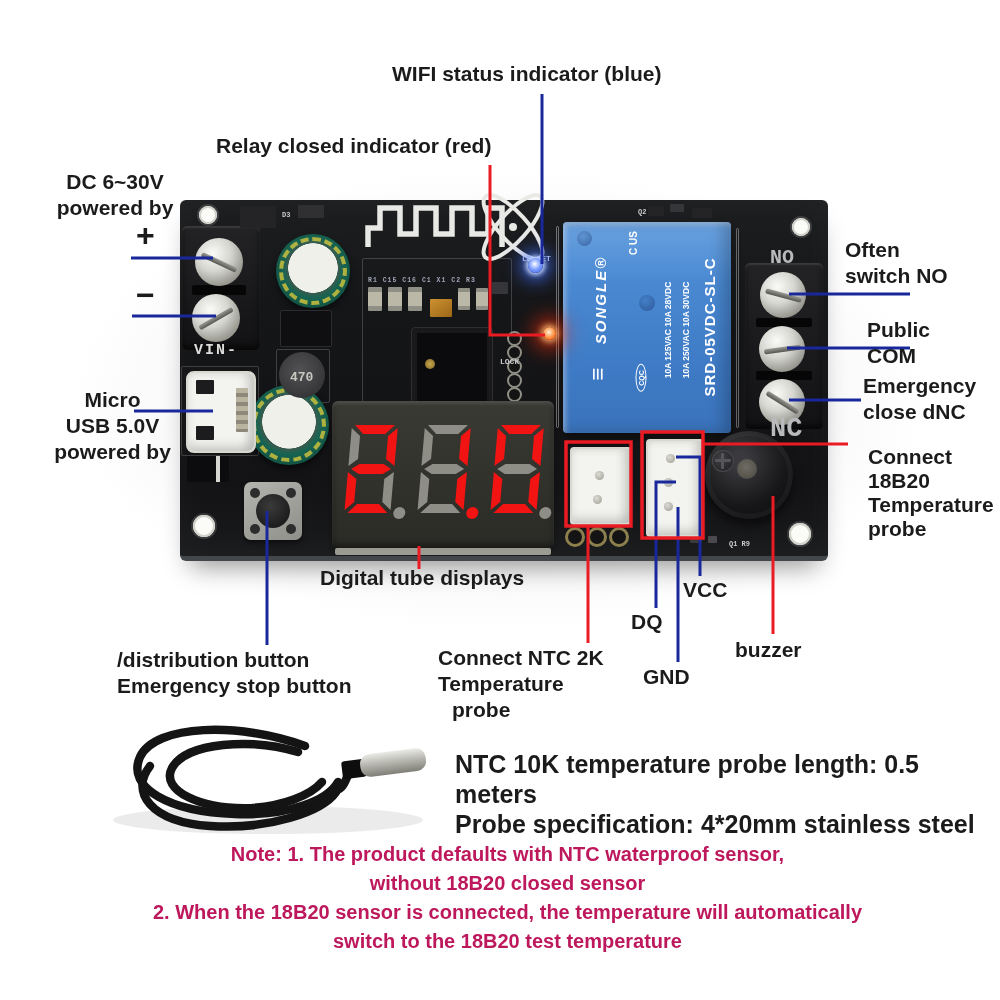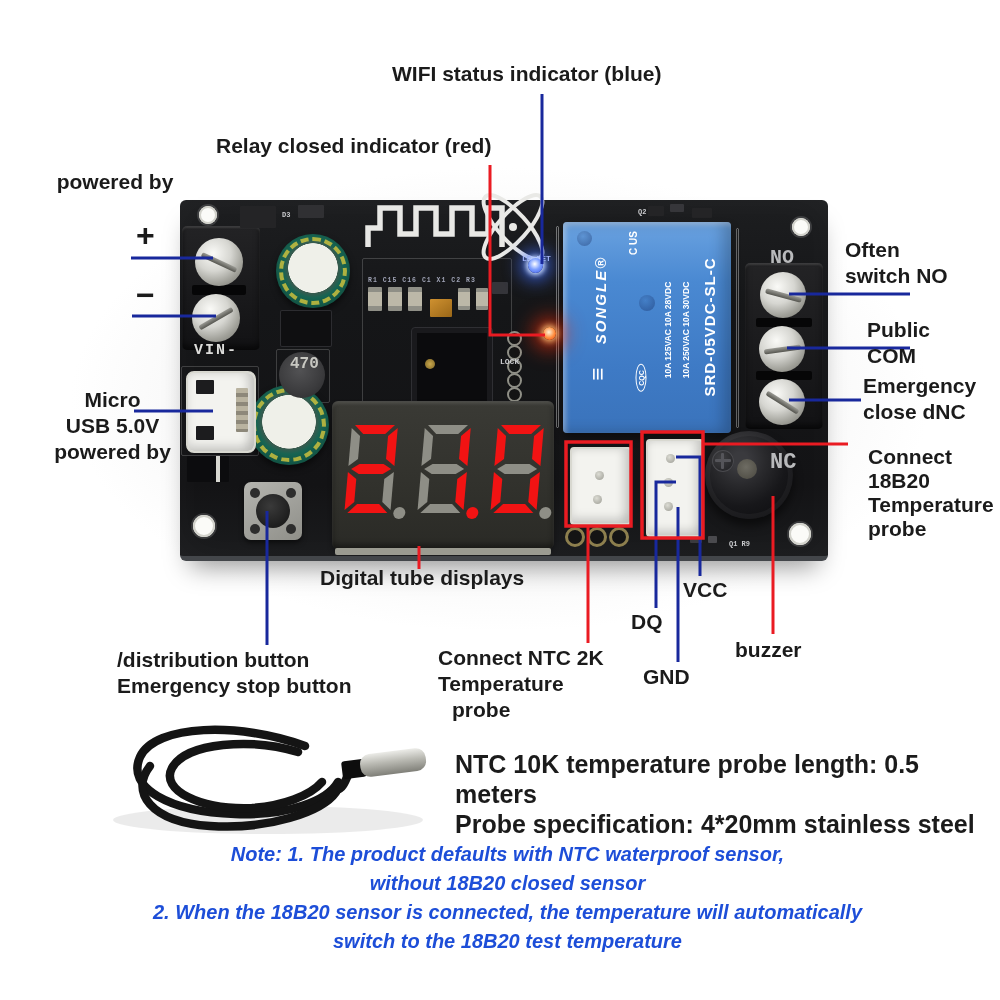--- a/index.html
+++ b/index.html
@@ -1,21 +1,21 @@
 <!DOCTYPE html>
 <html><head>
 <meta charset="utf-8">
 <style>
   html,body{margin:0;padding:0;background:#fff;}
   .scene{position:relative;width:1000px;height:1000px;background:#fff;overflow:hidden;
          font-family:"Liberation Sans",sans-serif;}
   .abs{position:absolute;}
   .lbl{position:absolute;font:700 21px/26px "Liberation Sans",sans-serif;color:#1b1b1b;z-index:6;}
   .center{text-align:center;}
-  .red-note{color:#1d4ed8;font-style:italic;}
+  .red-note{color:#be185d;}
   .photo-bg{position:absolute;left:0;top:150px;width:1000px;height:480px;z-index:0;
     background:radial-gradient(55% 62% at 50% 52%, #ececec 0%, #f6f6f6 48%, rgba(255,255,255,0) 78%);}
   .pcb{position:absolute;left:180px;top:200px;width:648px;height:356px;background:
      linear-gradient(180deg,#1d1e20,#151618 30%,#131315 80%,#1a1b1d);border-radius:6px;z-index:1;
      box-shadow:0 16px 24px -10px rgba(0,0,0,.4), inset 0 0 40px rgba(255,255,255,.03);
      border-bottom:5px solid #43464a;}
   .hole{position:absolute;border-radius:50%;background:#fbfbf8;z-index:2;
      box-shadow:inset 0 0 0 2px #d2d2cb, 0 0 0 2px rgba(255,255,255,.15);}
   .screw{position:absolute;border-radius:50%;z-index:3;
      background:radial-gradient(circle at 38% 32%, #fafaf7, #d6d6d1 40%, #a2a29b 68%, #6e6e67);}
@@ -93,21 +93,21 @@
   <div class="term" style="left:182px;top:226px;width:78px;height:124px;"></div>
   <div class="groove" style="left:192px;top:285px;width:54px;height:10px;"></div>
   <div class="screw" style="left:195px;top:238px;width:48px;height:48px;--rot:25deg;"></div>
   <div class="screw" style="left:192px;top:294px;width:48px;height:48px;--rot:-30deg;"></div>
   <div class="silk" style="left:194px;top:342px;font-size:15px;letter-spacing:2px;color:#dcdcda;">VIN-</div>
 
   <div class="cap" style="left:276px;top:234px;width:74px;height:74px;"></div>
   <div class="cap" style="left:249px;top:385px;width:80px;height:80px;"></div>
   <div class="sm" style="left:281px;top:311px;width:50px;height:35px;background:#0f0f11;box-shadow:0 0 0 1px #2c2c30;"></div>
   <div class="sm" style="left:279px;top:352px;width:46px;height:46px;border-radius:50%;background:radial-gradient(circle at 45% 40%, #525254, #3b3b3d 60%, #29292b);"></div>
-  <div class="silk" style="left:290px;top:355px;font-size:16px;color:#c8c8c2;">470</div>
+  <div class="silk" style="left:290px;top:370px;font-size:13px;color:#c8c8c2;">470</div>
 
   <div class="whiteconn" style="left:186px;top:371px;width:66px;height:78px;border-radius:8px;"></div>
   <div class="sm" style="left:196px;top:380px;width:18px;height:14px;background:#1c1c1e;"></div>
   <div class="sm" style="left:196px;top:426px;width:18px;height:14px;background:#1c1c1e;"></div>
   <div class="sm" style="left:236px;top:388px;width:12px;height:44px;background:repeating-linear-gradient(180deg,#b9b3a0 0 5px,#8d887a 5px 9px);"></div>
 
   <div class="sm" style="left:187px;top:456px;width:42px;height:26px;background:linear-gradient(90deg,#0c0c0e 0 70%, #d8d8d2 70% 78%, #0c0c0e 78%);"></div>
   <div class="btn-base"></div>
   <div class="btn-dot" style="left:250px;top:488px;"></div>
   <div class="btn-dot" style="left:286px;top:488px;"></div>
@@ -148,21 +148,21 @@
   <span class="rot" style="left:709px;top:327px;font:700 15px 'Liberation Sans',sans-serif;letter-spacing:1px;">SRD-05VDC-SL-C</span>
 
   <div class="silk" style="left:770px;top:246px;font-size:20px;color:#b9babc;">NO</div>
   <div class="term" style="left:745px;top:263px;width:78px;height:166px;"></div>
   <div class="groove" style="left:756px;top:318px;width:56px;height:9px;"></div>
   <div class="groove" style="left:756px;top:371px;width:56px;height:9px;"></div>
   <div class="screw" style="left:760px;top:272px;width:46px;height:46px;--rot:15deg;"></div>
   <div class="screw" style="left:759px;top:326px;width:46px;height:46px;--rot:-8deg;"></div>
   <div class="screw" style="left:759px;top:379px;width:46px;height:46px;--rot:32deg;"></div>
 
-  <div class="silk" style="left:770px;top:450px;font-size:22px;color:#b9babc;">NC</div>
+  <div class="silk" style="left:770px;top:414px;font-size:27px;color:#b9babc;">NC</div>
   <div class="buzzer"></div>
   <div class="sm" style="left:737px;top:459px;width:20px;height:20px;border-radius:50%;background:radial-gradient(circle at 45% 40%, #6e6c63, #4a4840);"></div>
   <div class="sm" style="left:712px;top:450px;width:22px;height:22px;border-radius:50%;background:radial-gradient(circle at 40% 35%, #3f3f42, #1d1d20);box-shadow:inset 0 0 0 1px #4a4a4e;"></div>
   <div class="sm" style="left:715px;top:459px;width:16px;height:3px;background:#55555a;"></div>
   <div class="sm" style="left:721px;top:453px;width:3px;height:16px;background:#55555a;"></div>
   <div class="silk" style="left:729px;top:540px;font-size:7px;">Q1  R9</div>
   <div class="sm" style="left:690px;top:534px;width:12px;height:9px;background:#3a3a3e;"></div>
   <div class="sm" style="left:708px;top:536px;width:9px;height:7px;background:#4a4a4e;"></div>
 
   <div class="whiteconn" style="left:570px;top:447px;width:58px;height:74px;"></div>
@@ -256,20 +256,21 @@
     <path stroke="#18289c" d="M676,482 L656,482 L656,608"></path>
     <path stroke="#18289c" d="M678,507 V662"></path>
     <path stroke="#ea1b22" d="M773,496 V634"></path>
     <rect stroke="#ea1b22" x="566" y="442" width="65" height="84" stroke-width="3.5"></rect>
     <rect stroke="#ea1b22" x="642" y="432" width="61" height="106" stroke-width="3.5"></rect>
   </svg>
 
   <div class="lbl" style="left:216px;top:133px;">Relay closed indicator (red)</div>
   <div class="lbl" style="left:392px;top:61px;">WIFI status indicator (blue)</div>
   <div class="lbl center" style="left:35px;top:169px;width:160px;">
+    <div>DC 6~30V</div>
     <div>powered by</div>
   </div>
   <div class="lbl" style="left:136px;top:222px;font-size:32px;">+</div>
   <div class="lbl" style="left:136px;top:282px;font-size:32px;">−</div>
   <div class="lbl" style="left:845px;top:237px;">
     <div>Often</div>
     <div>switch NO</div>
   </div>
   <div class="lbl" style="left:867px;top:317px;">
     <div>Public</div>

